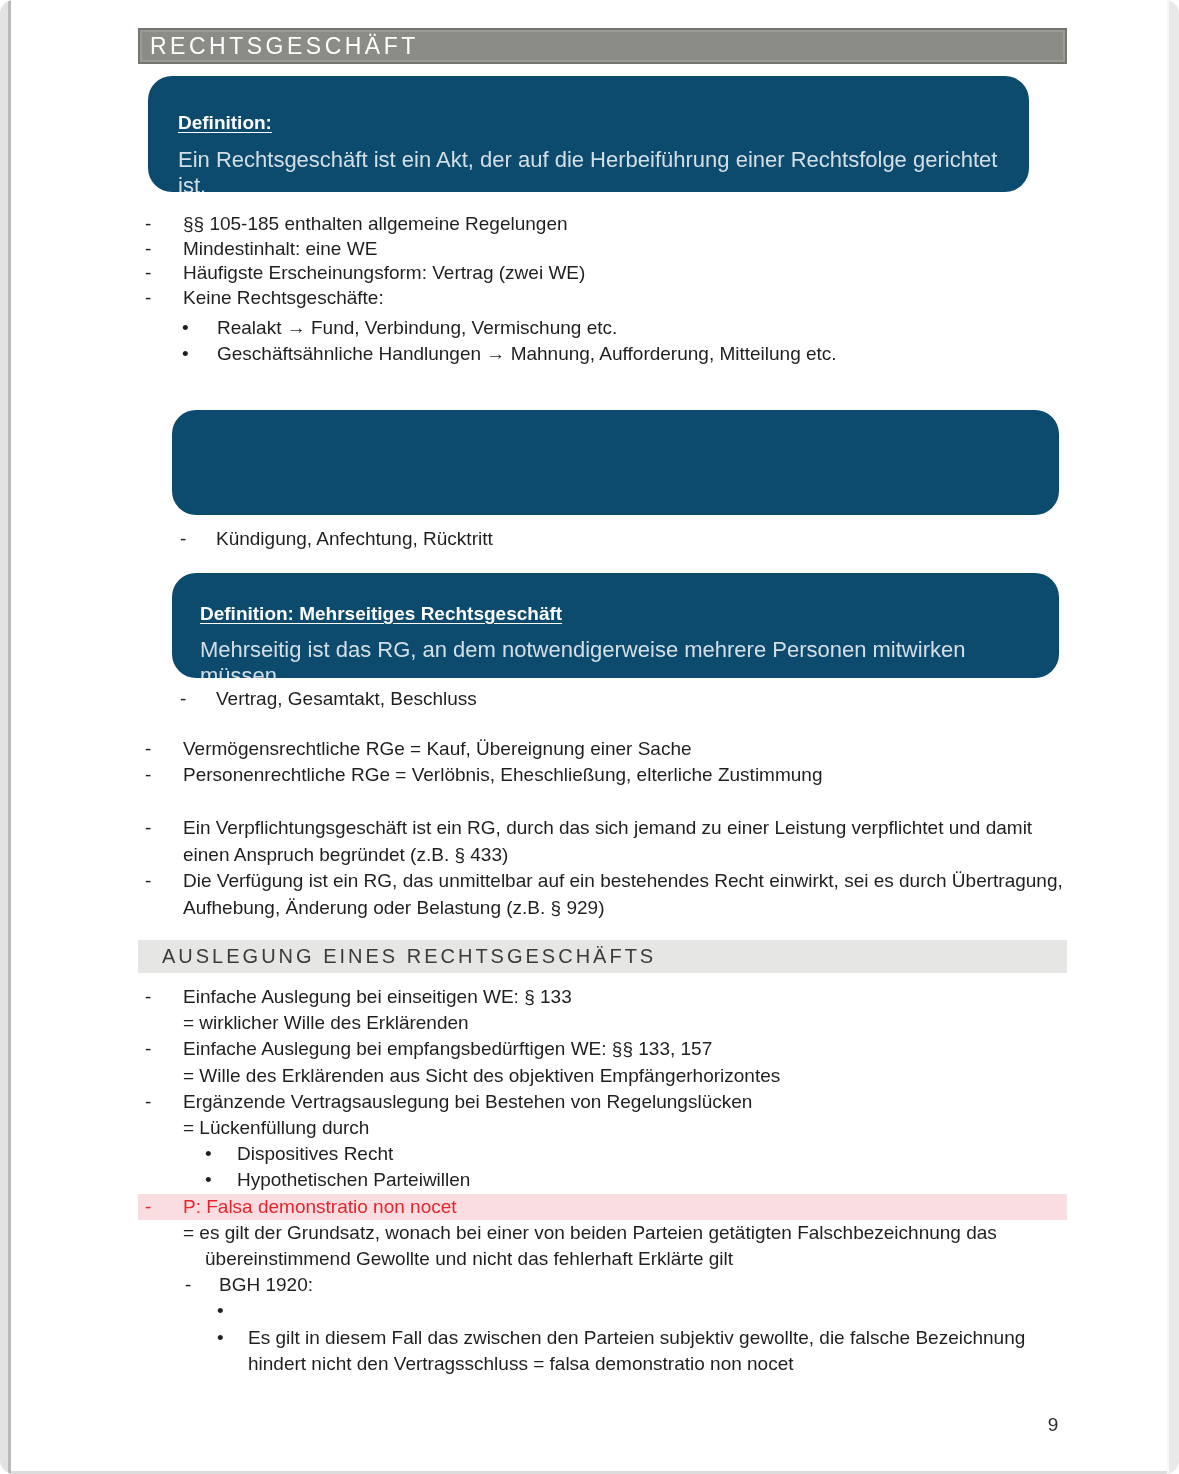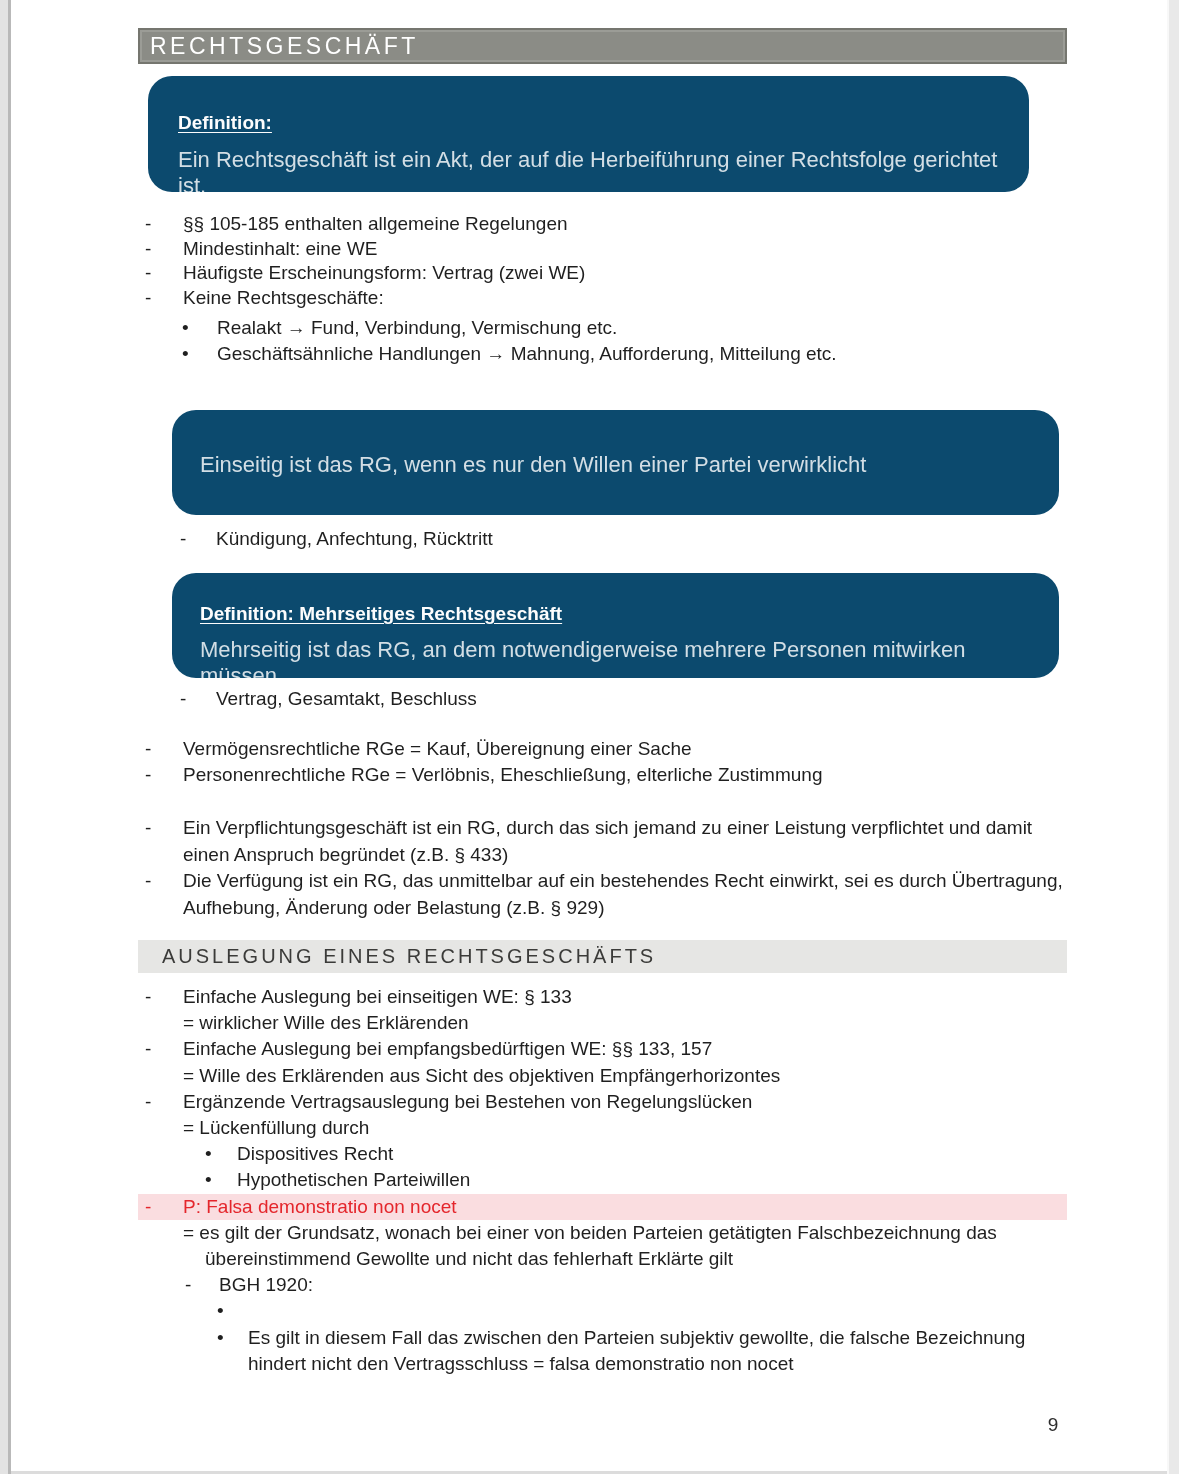--- a/index.html
+++ b/index.html
@@ -3,20 +3,21 @@
 <meta charset="utf-8">
 <style>
   html,body{margin:0;padding:0;background:#ffffff;}
   .page{
     position:relative;
     width:1179px;height:1474px;
     background:#ffffff;
     font-family:"Liberation Sans", sans-serif;
     color:#1f1f1f;
     overflow:hidden;
+    border-radius:14px;
   }
   
   .edge-left{position:absolute;left:0;top:0;width:8px;height:100%;background:#e3e3e3;border-right:3px solid #b9b9b9;}
   .edge-right{position:absolute;right:0;top:0;width:10px;height:100%;background:#e9e9e9;border-left:2px solid #f8f8f8;}
   .edge-bottom{position:absolute;left:11px;right:12px;bottom:0;height:3px;background:#dcdcdc;}
 
   .content{position:absolute;left:138px;top:0;width:929px;}
 
   .bar1{
     box-sizing:border-box;margin-top:28px;height:36px;
@@ -122,21 +123,20 @@
           <div class="t">Realakt → Fund, Verbindung, Vermischung etc.</div>
         </div>
         <div class="row b1">
           <span class="m">•</span>
           <div class="t">Geschäftsähnliche Handlungen → Mahnung, Aufforderung, Mitteilung etc.</div>
         </div>
       </div>
     </div>
 
     <div class="defbox box23 box2">
-      <div class="box-body">Einseitig ist das RG, wenn es nur den Willen einer Partei verwirklicht</div>
     </div>
     <div class="row lx row-kuendigung">
       <span class="m">-</span>
       <div class="t">Kündigung, Anfechtung, Rücktritt</div>
     </div>
 
     <div class="defbox box23 box3">
       <div class="box-title">Definition: Mehrseitiges Rechtsgeschäft</div>
       <div class="box-body">Mehrseitig ist das RG, an dem notwendigerweise mehrere Personen mitwirken müssen</div>
     </div>

